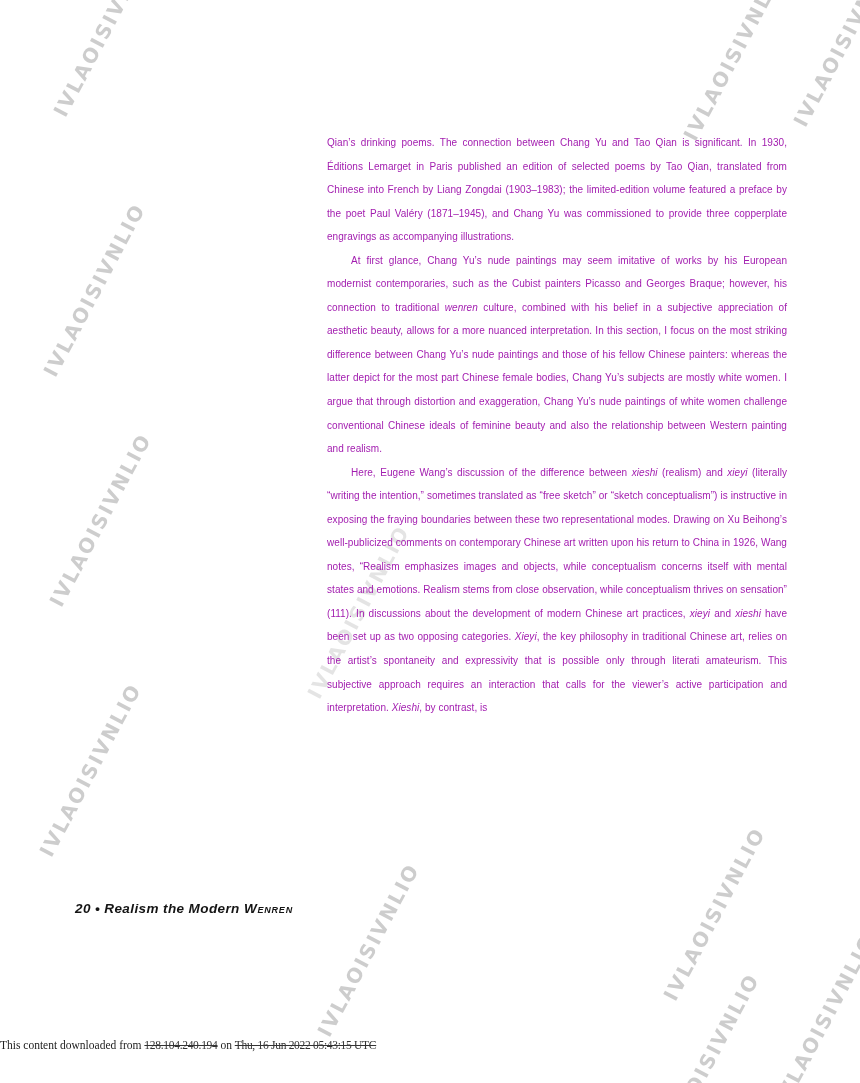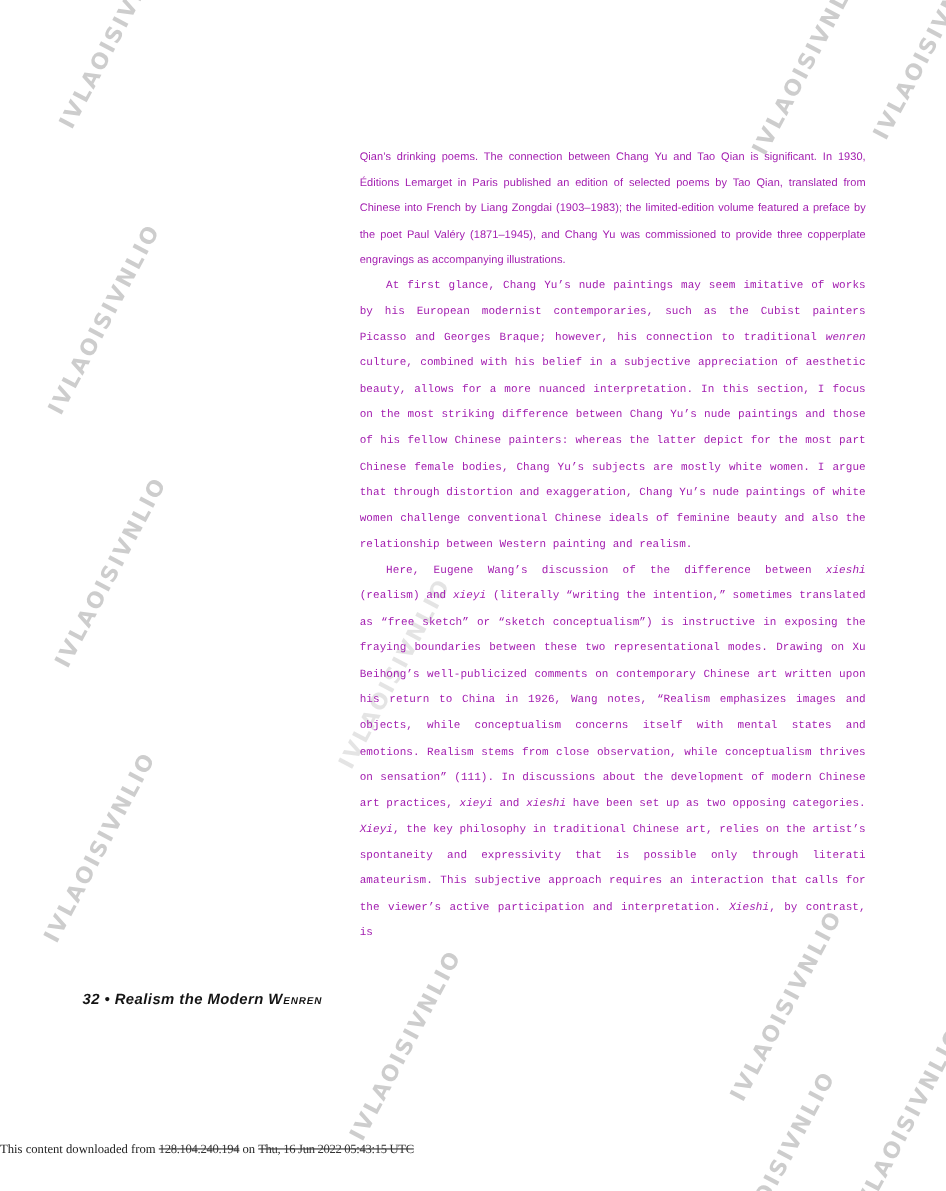--- a/index.html
+++ b/index.html
@@ -52,21 +52,20 @@
     line-height: 23.55px;
     text-align: justify;
     letter-spacing: 0.05px;
   }
   .text-block p {
     margin: 0;
     padding: 0;
   }
   .text-block p.indent {
     text-indent: 24px;
-    font-family: Liberation Mono, monospace;
   }
   .it { font-style: italic; }
 
   
   .running-footer {
     position: absolute;
     left: 75px;
     top: 901px;
     font-size: 13.5px;
     font-weight: bold;
@@ -119,21 +118,21 @@
   <div class="wm w10">IVLAOISIVNLIO</div>
   <div class="wm w11">IVLAOISIVNLIO</div>
 
   <main class="text-block" id="body-text">
       <p class=""><span>Qian’s drinking poems. The connection between Chang Yu and Tao Qian is significant. In 1930, Éditions Lemarget in Paris published an edition of selected poems by Tao Qian, translated from Chinese into French by Liang Zongdai (1903–1983); the limited-edition volume featured a preface by the poet Paul Valéry (1871–1945), and Chang Yu was commissioned to provide three copperplate engravings as accompanying illustrations.</span></p>
       <p class="indent"><span>At first glance, Chang Yu’s nude paintings may seem imitative of works by his European modernist contemporaries, such as the Cubist painters Picasso and Georges Braque; however, his connection to traditional </span><span class="it">wenren</span><span> culture, combined with his belief in a subjective appreciation of aesthetic beauty, allows for a more nuanced interpretation. In this section, I focus on the most striking difference between Chang Yu’s nude paintings and those of his fellow Chinese painters: whereas the latter depict for the most part Chinese female bodies, Chang Yu’s subjects are mostly white women. I argue that through distortion and exaggeration, Chang Yu’s nude paintings of white women challenge conventional Chinese ideals of feminine beauty and also the relationship between Western painting and realism.</span></p>
       <p class="indent"><span>Here, Eugene Wang’s discussion of the difference between </span><span class="it">xieshi</span><span> (realism) and </span><span class="it">xieyi</span><span> (literally “writing the intention,” sometimes translated as “free sketch” or “sketch conceptualism”) is instructive in exposing the fraying boundaries between these two representational modes. Drawing on Xu Beihong’s well-publicized comments on contemporary Chinese art written upon his return to China in 1926, Wang notes, “Realism emphasizes images and objects, while conceptualism concerns itself with mental states and emotions. Realism stems from close observation, while conceptualism thrives on sensation” (111). In discussions about the development of modern Chinese art practices, </span><span class="it">xieyi</span><span> and </span><span class="it">xieshi</span><span> have been set up as two opposing categories. </span><span class="it">Xieyi</span><span>, the key philosophy in traditional Chinese art, relies on the artist’s spontaneity and expressivity that is possible only through literati amateurism. This subjective approach requires an interaction that calls for the viewer’s active participation and interpretation. </span><span class="it">Xieshi</span><span>, by contrast, is</span></p>
     </main>
 
   <div class="running-footer">
-    <span>32</span><span> • </span><span>Realism the Modern </span><span class="sc">Wenren</span>
+    <span>20</span><span> • </span><span>Realism the Modern </span><span class="sc">Wenren</span>
   </div>
 
   <div class="jstor-footer">
     <div>
       <span>This content downloaded from </span><span class="redacted">128.104.240.194</span><span> on </span><span class="redacted">Thu, 16 Jun 2022 05:43:15 UTC</span>
     </div>
   </div>
 
 </div>
 

